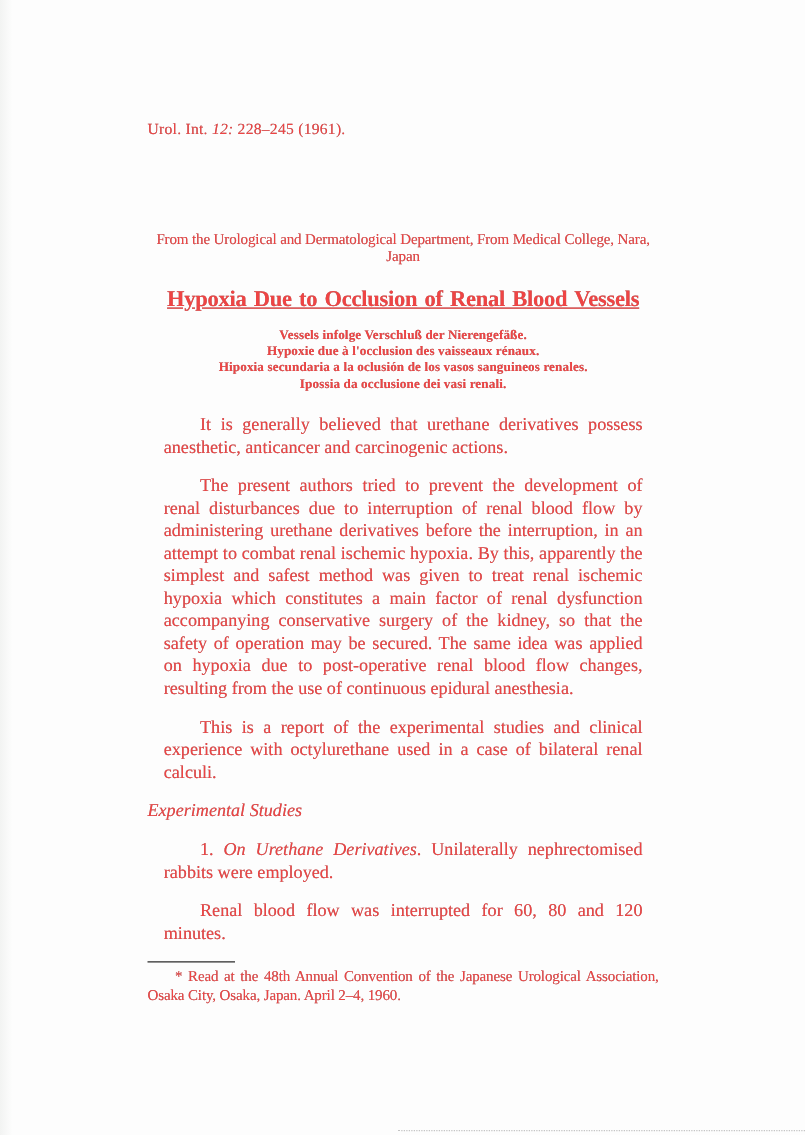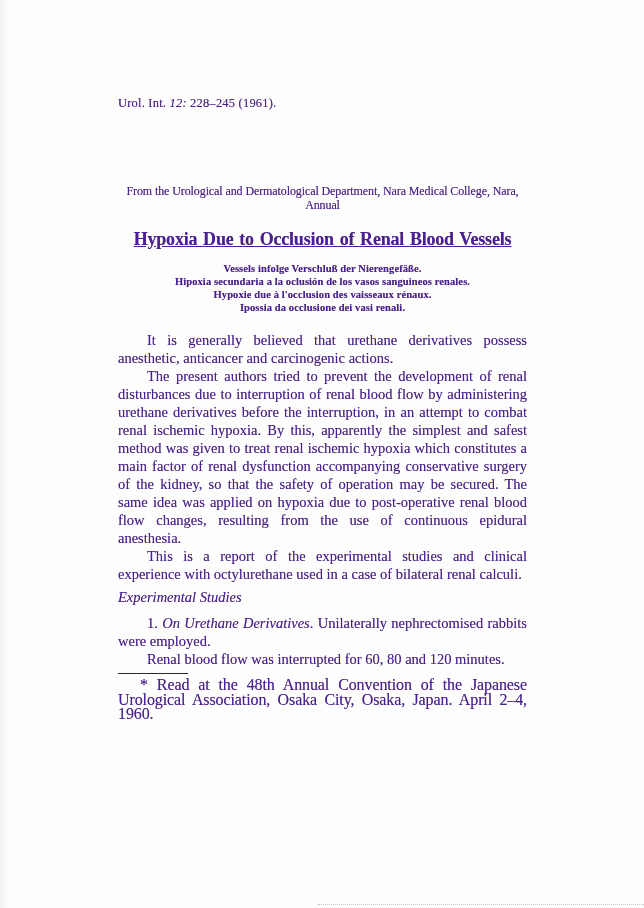--- a/index.html
+++ b/index.html
@@ -7,21 +7,21 @@
     padding: 0;
     background: #ffffff;
   }
   .page {
     position: relative;
     width: 644px;
     height: 908px;
     background: #fdfdfd;
     overflow: hidden;
     font-family: "Liberation Serif", serif;
-    color: #4c1d95;
+    color: #ef4444;
     text-shadow: 0 0 0.5px rgba(35,35,35,0.5);
   }
   .scan-edge {
     position: absolute;
     left: 0; top: 0; bottom: 0;
     width: 10px;
     background: linear-gradient(to right, rgba(210,214,210,0.25), rgba(255,255,255,0));
   }
   .content {
     position: absolute;
@@ -68,21 +68,21 @@
   .authors {
     margin-top: 3px;
     text-align: center;
     font-variant: small-caps;
     font-size: 13.5px;
     line-height: 16px;
     letter-spacing: 0.8px;
   }
   .body-block { margin-top: 17px; }
   .body-block p, .section-block p {
-    margin: 0;
+    margin: 13px;
     font-size: 14.5px;
     line-height: 18px;
     text-align: justify;
     text-indent: 29px;
   }
   .smallcaps { font-variant: small-caps; letter-spacing: 0.4px; }
   .italic { font-style: italic; }
   .section-heading {
     margin-top: 5px;
     margin-bottom: 8px;
@@ -95,21 +95,21 @@
     margin-top: 5px;
   }
   .footnote-rule {
     width: 70px;
     height: 0;
     border-top: 1.5px solid #2b2b2b;
     margin-bottom: 4px;
   }
   .footnote-text {
     margin: 0;
-    font-size: 16px;
+    font-size: 12px;
     line-height: 14.5px;
     text-align: justify;
     text-indent: 22px;
     letter-spacing: -0.1px;
   }
   .scan-dots {
     position: absolute;
     left: 318px;
     right: 0;
     bottom: 3px;
@@ -122,30 +122,30 @@
 
 <div class="page">
   <div class="scan-edge"></div>
 
   <div class="content">
 
     <div class="journal-ref">
       <span>Urol. Int. </span><span class="vol">12:</span><span> 228–245 (1961).</span>
     </div>
 
-    <div class="affiliation">From the Urological and Dermatological Department, Nara Medical College, Nara, Annual</div>
+    <div class="affiliation">From the Urological and Dermatological Department, From Medical College, Nara, Japan</div>
 
     <div class="title-row">
       <h1 class="article-title">Hypoxia Due to Occlusion of Renal Blood Vessels</h1>
     </div>
 
     <div class="subtitles">
       <div>Vessels infolge Verschluß der Nierengefäße.</div>
+      <div>Hypoxie due à l'occlusion des vaisseaux rénaux.</div>
       <div>Hipoxia secundaria a la oclusión de los vasos sanguineos renales.</div>
-      <div>Hypoxie due à l'occlusion des vaisseaux rénaux.</div>
       <div>Ipossia da occlusione dei vasi renali.</div>
     </div>
 
 
     <div class="body-block">
       <p>It is generally believed that urethane derivatives possess anesthetic, anticancer and carcinogenic actions.</p>
       <p>The present authors tried to prevent the development of renal disturbances due to interruption of renal blood flow by administering urethane derivatives before the interruption, in an attempt to combat renal ischemic hypoxia. By this, apparently the simplest and safest method was given to treat renal ischemic hypoxia which constitutes a main factor of renal dysfunction accompanying conservative surgery of the kidney, so that the safety of operation may be secured. The same idea was applied on hypoxia due to post-operative renal blood flow changes, resulting from the use of continuous epidural anesthesia.</p>
       <p>This is a report of the experimental studies and clinical experience with octylurethane used in a case of bilateral renal calculi.</p>
     </div>
 

